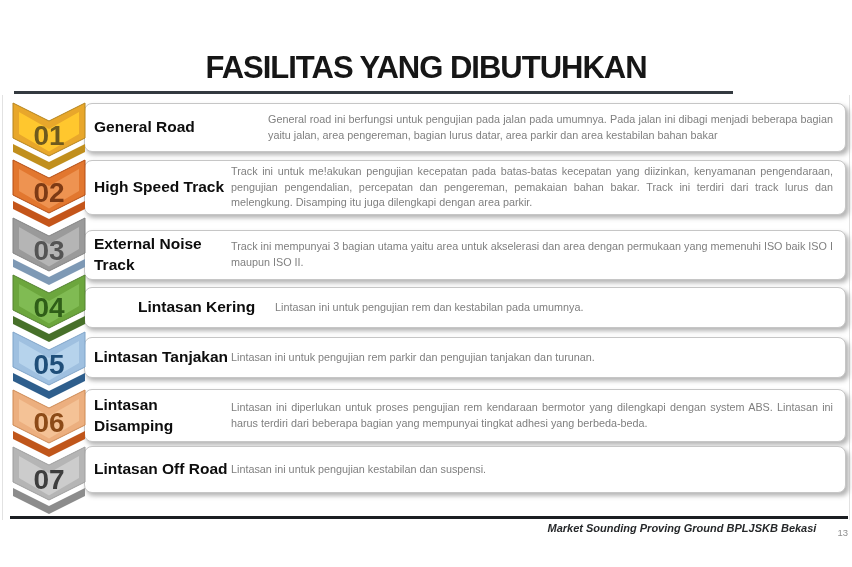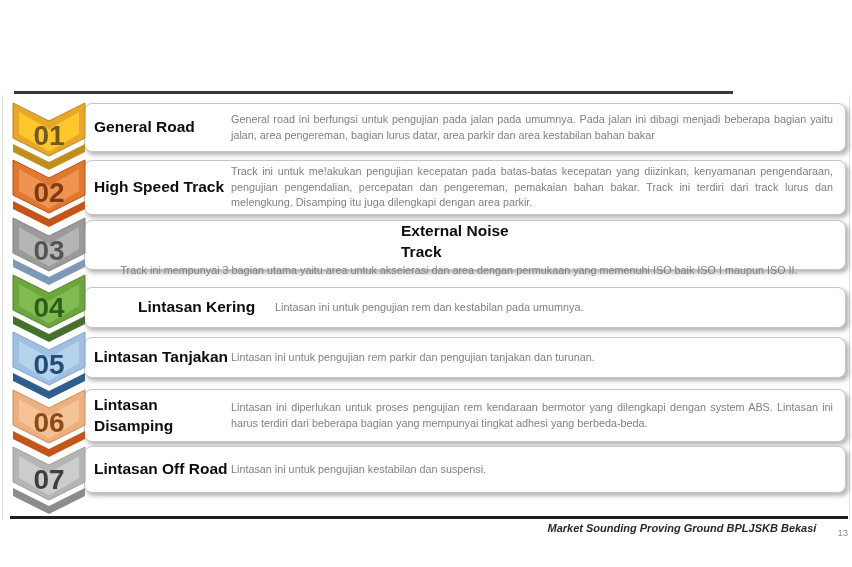--- a/index.html
+++ b/index.html
@@ -42,23 +42,23 @@
     font-size:15.5px;font-weight:bold;color:#0d0d0d;
     line-height:1.35;
   }
   .card-desc{
     flex:1;
     padding-right:12px;
     font-size:10.8px;color:#7f7f7f;
     line-height:1.48;
     text-align:justify;
   }
-  .card1{top:103px;height:49px;}
+  .card1{top:103px;height:49px;gap:37px;}
   .card2{top:160px;height:55px;}
-  .card3{top:220px;height:50px;flex-direction:column;}
+  .card3{top:230px;height:50px;}
   .card4{top:287px;height:41px;padding-left:44px;}
   .card5{top:337px;height:41px;}
   .card6{top:389px;height:53px;}
   .card7{top:446px;height:47px;}
 
   
   .chev{position:absolute;left:11px;width:76px;height:80px;}
   .chev svg{display:block;width:76px;height:80px;overflow:visible;}
   .chev .c-tail{fill:var(--tail);}
   .chev .c-body{fill:var(--body);stroke:var(--edgec);stroke-width:1;}
@@ -94,20 +94,21 @@
     font-size:9.5px;color:#8f8f8f;margin-left:21px;position:relative;top:5px;
   }
 </style>
 </head>
 <body>
 
 <div class="slide">
   <div class="edge left"></div>
   <div class="edge right"></div>
 
+  <div class="page-title">FASILITAS YANG DIBUTUHKAN</div>
   <div class="title-underline"></div>
 
   <div class="chev chev1" style="--body: #E8A72B; --inner: #FFC72E; --tail: #C18F1D; --edgec: #B5841E; --numc: #6F5A1E;">
     <svg viewBox="0 0 76 80">
       <path class="c-tail" d="M2,42 L38,60 L74,42 L74,50 L38,68 L2,50 Z"></path>
       <path class="c-body" d="M2,1 L38,19 L74,1 L74,36 L38,54 L2,36 Z"></path>
       <path class="c-inner" d="M8,10 L38,27 L68,10 L68,32 L38,49.5 L8,32 Z"></path>
       <text class="c-num" x="38" y="43">01</text>
     </svg>
   </div>

